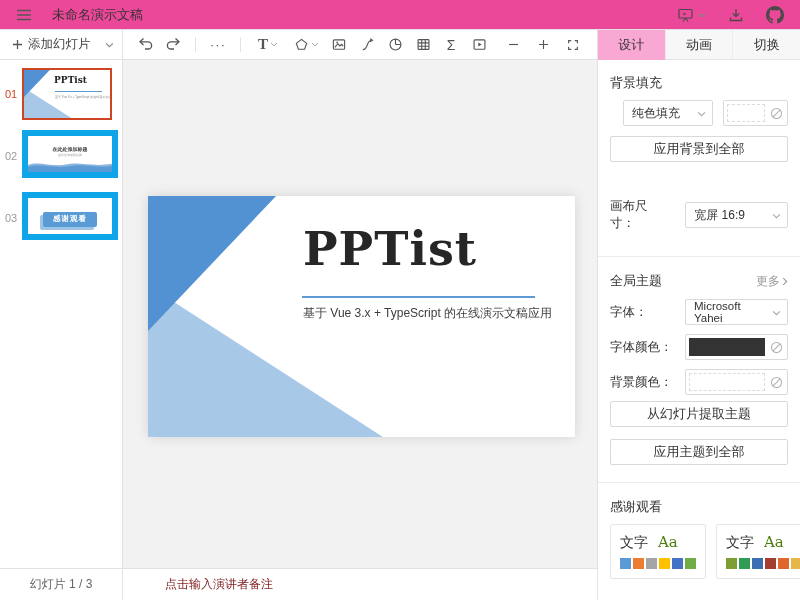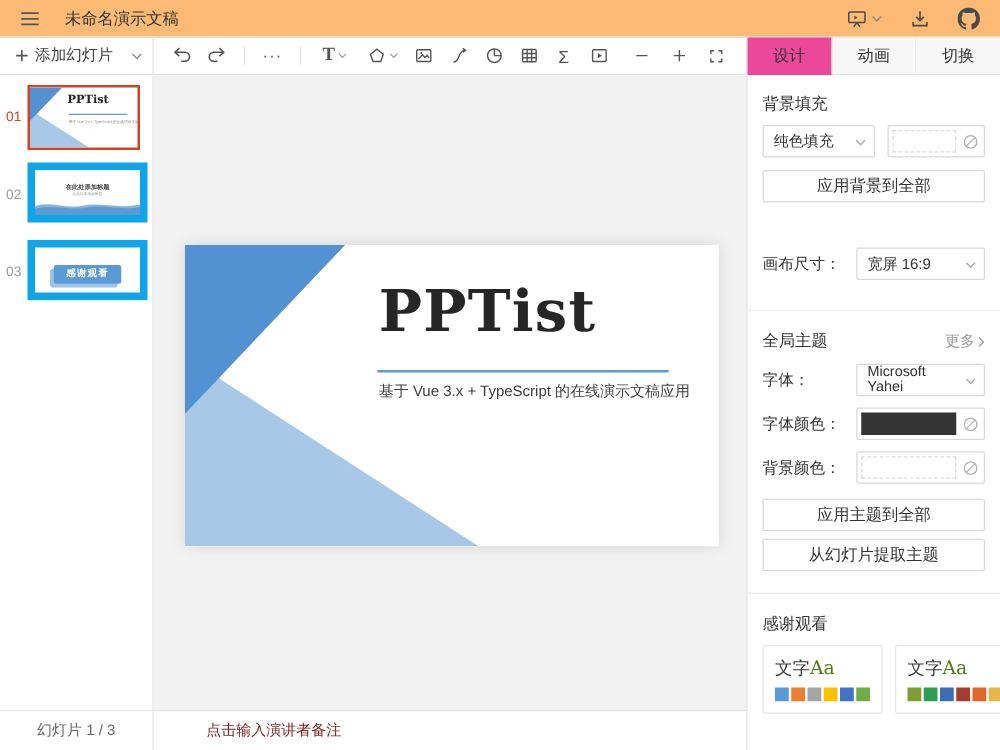--- a/index.html
+++ b/index.html
@@ -2,21 +2,21 @@
 <html><head>
 <meta charset="utf-8">
 <style>
   * { margin:0; padding:0; box-sizing:border-box; }
   html,body { width:800px; height:600px; overflow:hidden; background:#fff;
     font-family:"Liberation Sans","DejaVu Sans",sans-serif; color:#333; }
   .app { position:relative; width:800px; height:600px; background:#fff; }
 
   
   .topbar { position:absolute; left:0; top:0; width:800px; height:30px;
-    border-bottom:1px solid #e2e2e2; display:flex; align-items:center; background:#fdba74; }
+    border-bottom:1px solid #e2e2e2; display:flex; align-items:center; background:#ec4899; }
   .hamburger { margin-left:14px; width:20px; height:20px; display:flex; align-items:center; justify-content:center; cursor:pointer; }
   .doc-title { margin-left:18px; font-size:13px; color:#333; }
   .topbar-right { margin-left:auto; margin-right:16px; display:flex; align-items:center; gap:22px; }
   .tb-icon { display:flex; align-items:center; gap:3px; color:#4a4a4a; cursor:pointer; }
 
   
   .toolrow { position:absolute; left:0; top:30px; width:800px; height:30px; display:flex; }
   .add-slide { width:123px; height:30px; border-right:1px solid #e2e2e2; border-bottom:1px solid #e2e2e2;
     display:flex; align-items:center; padding:0 8px 0 12px; gap:5px; font-size:12.5px; color:#444; cursor:pointer; }
   .add-slide .grow { flex:1; }
@@ -27,21 +27,21 @@
   .tool-sep { width:1px; height:15px; background:#e3e3e3; margin:0 6px; }
   .tool-text { font-size:15px; font-weight:bold; font-family:"Liberation Serif","DejaVu Serif",serif; }
   .tool-sigma { font-size:14px; }
   .tool-more { font-size:13px; letter-spacing:1px; color:#555; }
   .tools .right-group { margin-left:auto; display:flex; align-items:center; gap:6px; }
 
   .panel-tabs { width:203px; height:30px; display:flex; border-left:1px solid #e2e2e2; }
   .ptab { flex:1; display:flex; align-items:center; justify-content:center; font-size:13px; color:#333;
     background:#f7f7f7; border-bottom:1px solid #e2e2e2; border-right:1px solid #ededed; cursor:pointer; }
   .ptab:last-child { border-right:none; }
-  .ptab.active { background:#ec4899; border-bottom:1px solid transparent; }
+  .ptab.active { background:#f9a8d4; border-bottom:1px solid transparent; }
 
   
   .thumbs { position:absolute; left:0; top:60px; width:123px; height:508px;
     border-right:1px solid #e2e2e2; background:#fff; padding-top:8px; overflow:hidden; }
   .thumb-row { display:flex; align-items:center; margin-bottom:10px; }
   .thumb-num { width:22px; text-align:center; font-size:11px; color:#999; }
   .thumb-num.sel { color:#d14424; }
   .mini-wrap { width:90px; height:52px; cursor:pointer; }
   .mini { position:relative; width:96px; height:48px; background:#fff; border:6px solid #0ea5e9; overflow:hidden; }
   .mini.sel { border:2px solid #cf4524; width:90px; height:52px; }
@@ -75,21 +75,21 @@
   .slide-counter { width:123px; border-right:1px solid #e2e2e2; display:flex; align-items:center;
     justify-content:center; font-size:12px; color:#666; }
   .notes-input { flex:1; display:flex; align-items:center; padding-left:14px; font-size:12px; color:#7f1d1d; cursor:text; }
 
   
   .panel { position:absolute; left:597px; top:60px; width:203px; height:540px;
     border-left:1px solid #e2e2e2; background:#fff; padding:0 12px; overflow:hidden; }
   .sec-label { font-size:13px; color:#333; margin-top:14px; }
   .fill-row { display:flex; gap:10px; margin-top:8px; }
   .select { position:relative; height:26px; border:1px solid #d9d9d9; border-radius:2px; background:#fff;
-    display:flex; align-items:center; padding:0 20px 0 8px; font-size:12px; color:#333; cursor:pointer; }
+    display:flex; align-items:center; padding:0 20px 0 8px; font-size:12px; color:#333; cursor:pointer;margin-left:13px; }
   .select .chev { position:absolute; right:6px; top:10px; }
   .select.fill-type { width:90px; flex:none; }
   .color-btn { flex:1; height:26px; border:1px solid #d9d9d9; border-radius:2px; display:flex;
     align-items:center; padding:3px 4px 3px 3px; cursor:pointer; background:#fff; }
   .color-swatch { flex:1; height:100%; }
   .color-swatch.white { border:1px dashed #dcdcdc; background:#fff; }
   .picker-dot { margin-left:5px; flex:none; display:flex; }
   .block-btn { height:26px; border:1px solid #d9d9d9; border-radius:2px; background:#fff;
     display:flex; align-items:center; justify-content:center; font-size:13px; color:#333;
     margin-top:10px; cursor:pointer; }
@@ -99,21 +99,21 @@
   .panel-divider { height:0; border-top:1px solid #ececec; margin:24px -12px 0; }
   .theme-head { display:flex; align-items:center; justify-content:space-between; margin-top:15px; }
   .more-link { font-size:12px; color:#999; display:flex; align-items:center; gap:2px; cursor:pointer; }
   .form-row { display:flex; align-items:center; justify-content:space-between; margin-top:9px; }
   .form-row .ctrl { width:103px; flex:none; }
   .select.font-sel { width:103px; font-size:11.5px; padding-right:18px; }
   .form-row .color-btn { width:103px; flex:none; }
   .preset-label { font-size:13px; color:#333; margin-top:15px; }
   .theme-grid { display:grid; grid-template-columns:1fr 1fr; gap:10px; margin-top:8px; }
   .theme-card { border:1px solid #e5e5e5; border-radius:2px; padding:8px 9px 7px; background:#fff; cursor:pointer; height:55px; }
-  .theme-card .line1 { display:flex; align-items:baseline; gap:0; }
+  .theme-card .line1 { display:flex; align-items:baseline; gap:10px; }
   .t-cn { font-size:14px; color:#333; }
   .t-aa { font-size:15px; color:#4d7c0f; font-family:"DejaVu Serif","Liberation Serif",serif; }
   .sw-row { margin-top:6px; display:flex; gap:2px; }
   .sw-row .sw { width:11px; height:11px; display:inline-block; }
 
   svg { display:block; }
 </style>
 </head>
 <body>
 
@@ -377,22 +377,22 @@
         <span class="picker-dot">
           <svg width="13" height="13" viewBox="0 0 14 14" fill="none" stroke="#b0b0b0" stroke-width="1.1">
               <circle cx="7" cy="7" r="5.4"></circle>
               <path d="M3.3 10.7 L10.7 3.3"></path>
             </svg>
         </span>
       </div>
     </div>
 
 
+    <div class="block-btn" style="margin-top:6px">从幻灯片提取主题</div>
     <div class="block-btn" style="margin-top:12px">应用主题到全部</div>
-    <div class="block-btn" style="margin-top:6px">从幻灯片提取主题</div>
 
     <div class="panel-divider" style="margin-top:17px"></div>
 
     <div class="preset-label">感谢观看</div>
 
     <div class="theme-grid">
       <div class="theme-card">
         <div class="line1">
           <span class="t-cn">文字</span>
           <span class="t-aa">Aa</span>

